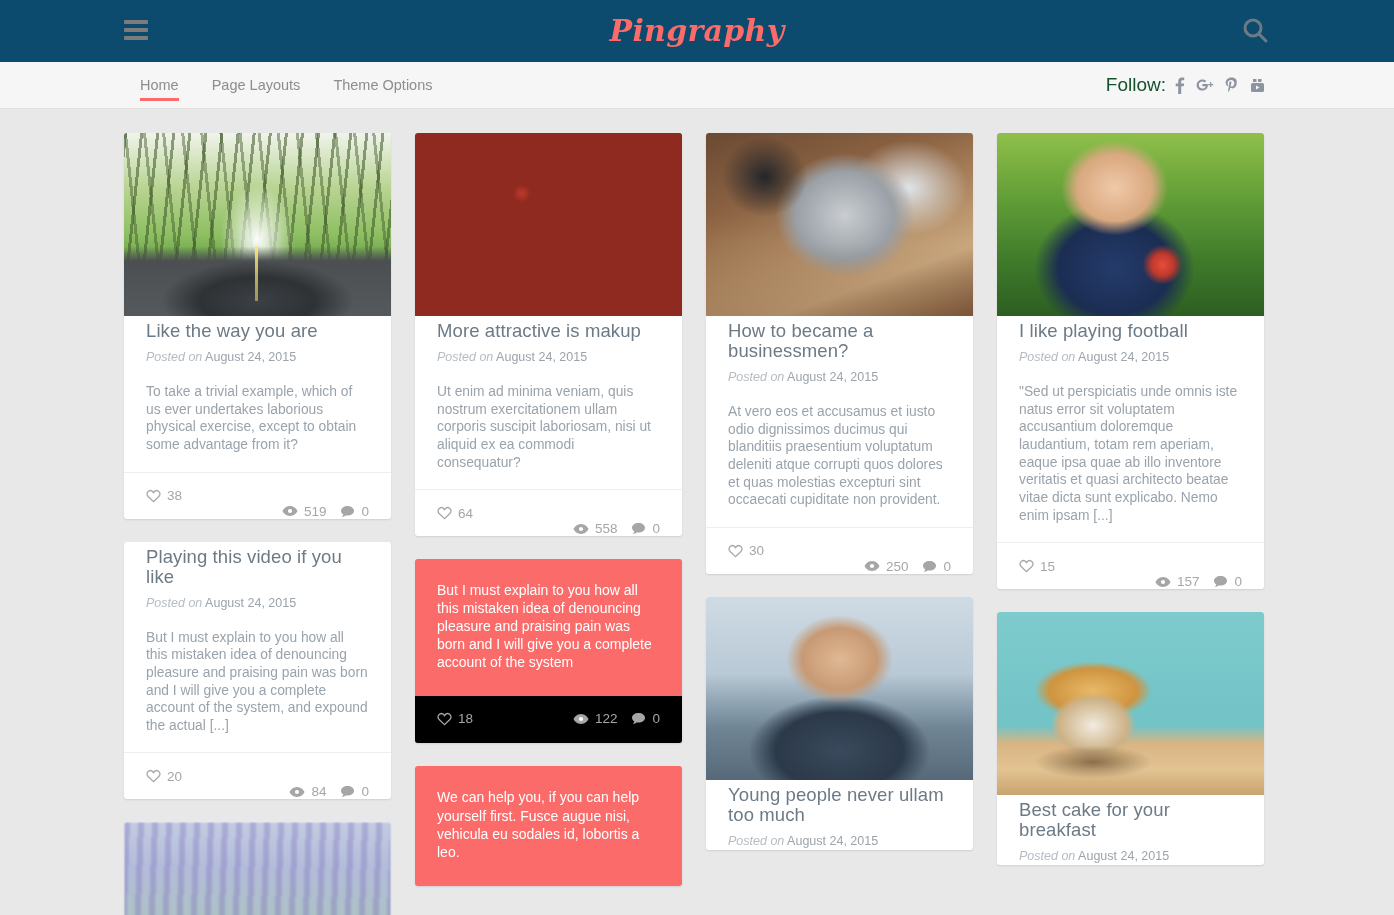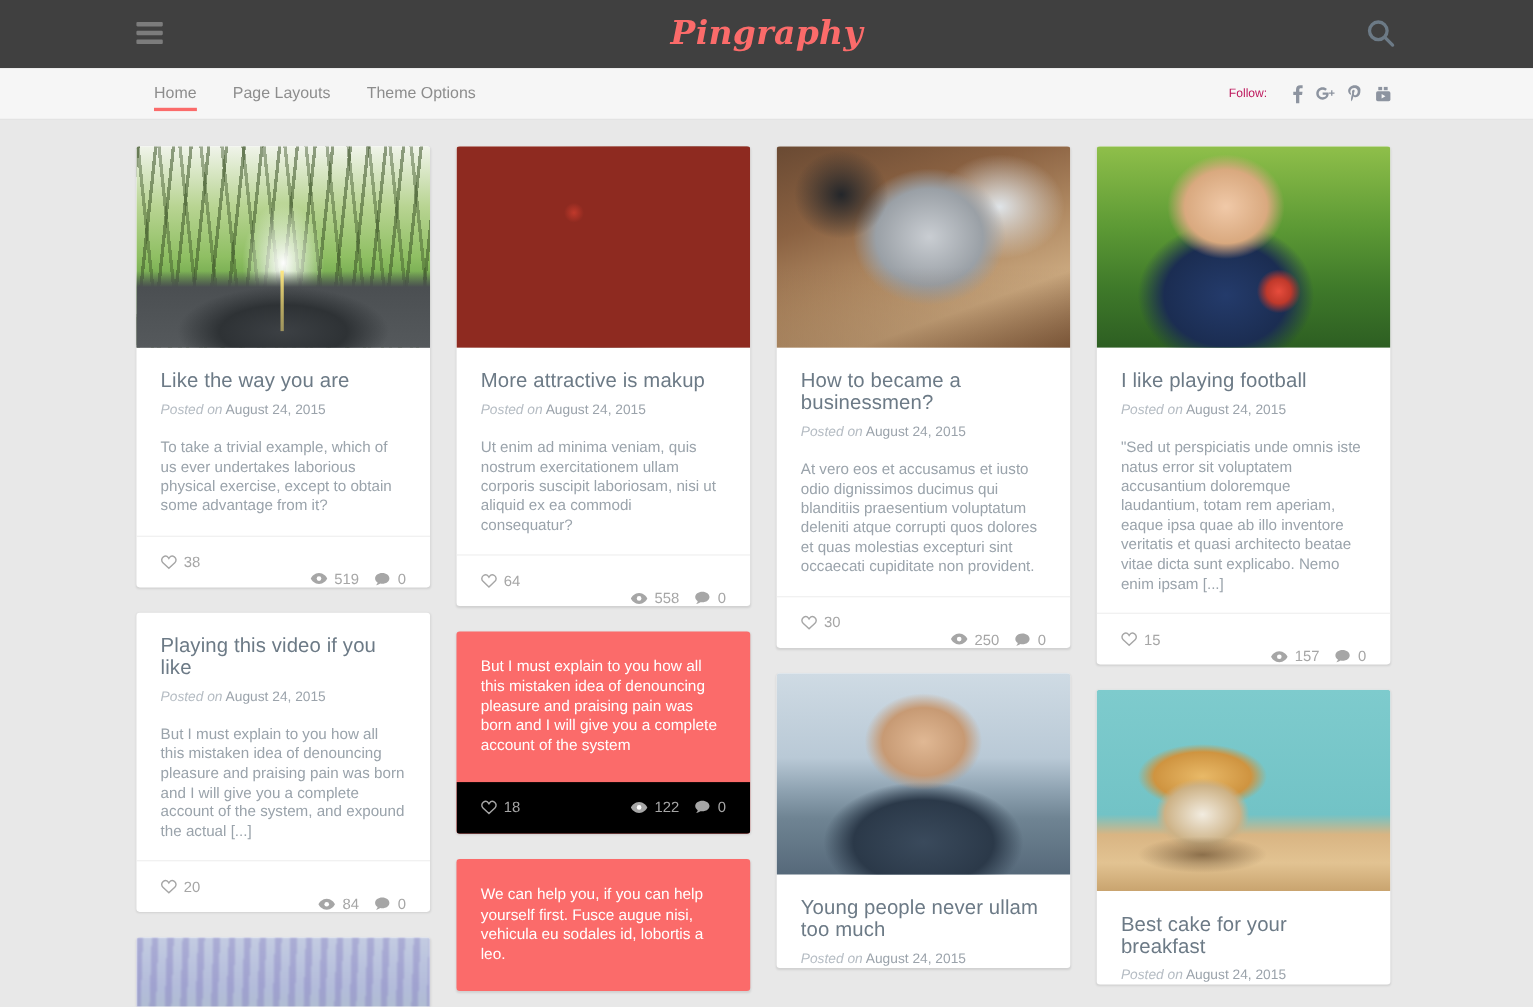--- a/index.html
+++ b/index.html
@@ -9,21 +9,21 @@
     height: 915px;
     overflow: hidden;
     background: #e8e8e8;
     font-family: "Liberation Sans", sans-serif;
     -webkit-font-smoothing: antialiased;
   }
 
   
   .topbar {
     height: 62px;
-    background: #404040;
+    background: #0c4a6e;
     position: relative;
     display: flex;
     align-items: center;
   }
   .hamburger {
     position: absolute;
     left: 124px;
     top: 20px;
     width: 24px;
     cursor: pointer;
@@ -95,23 +95,22 @@
   }
 
   .nav-right {
     position: absolute;
     right: 124px;
     display: flex;
     align-items: center;
     gap: 0px;
   }
   .follow-label {
-    font-size: 11px;
-    color: #be185d;
-    margin-right: 14px;
+    font-size: 19px;
+    color: #14532d;
   }
   .social-icon {
     width: 26px;
     text-align: center;
     color: #8d94a0;
     cursor: pointer;
     font-size: 15px;
     line-height: 1;
     display: inline-flex;
     align-items: center;
@@ -140,21 +139,21 @@
     overflow: hidden;
     cursor: pointer;
   }
 
   .thumb {
     width: 100%;
     display: block;
     position: relative;
     overflow: hidden;
   }
-  .card-body { padding: 20px 22px 2px 22px; }
+  .card-body { padding: 5px 22px 2px 22px; }
 
   .card-title {
     font-size: 18.5px;
     color: #6c7a86;
     line-height: 1.08;
     font-weight: normal;
     letter-spacing: 0.1px;
   }
   .card-date {
     font-size: 12.5px;

